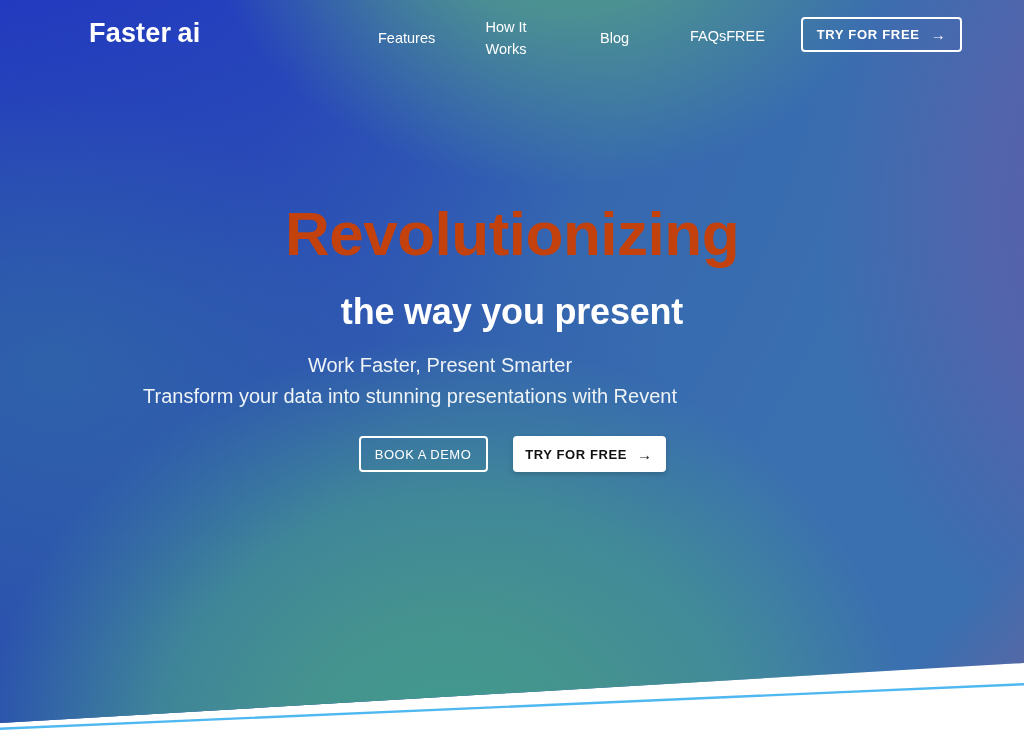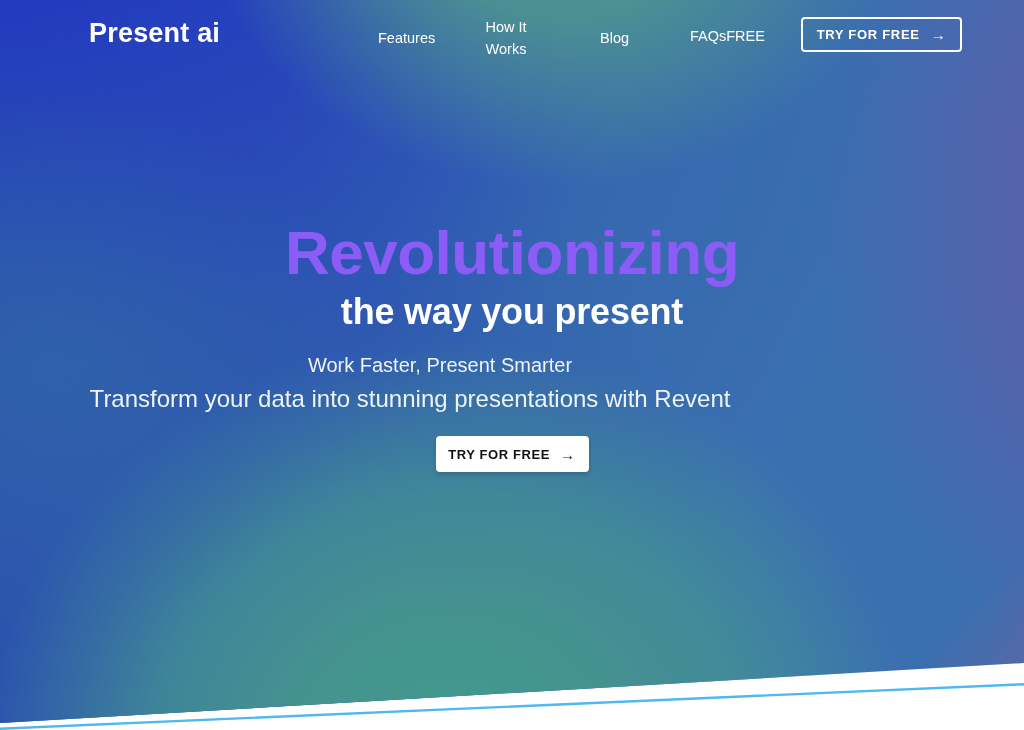--- a/index.html
+++ b/index.html
@@ -89,35 +89,35 @@
   }
   .btn-nav .arrow { font-size:15px; font-weight:normal; line-height:1; }
 
   
   .hero-content {
     position:absolute; left:0; top:0; width:1024px;
     text-align:center; z-index:4;
   }
   .h1 {
     position:absolute; top:203px; left:0; width:1024px;
-    font-size:62px; font-weight:bold; color:#8b5cf6;
-    letter-spacing:-0.5px; line-height:1;margin-top:19px;
+    font-size:62px; font-weight:bold; color:#c2410c;
+    letter-spacing:-0.5px; line-height:1;
   }
   .h2 {
     position:absolute; top:291px; left:0; width:1024px;
     font-size:36px; font-weight:bold; color:#ffffff;
     letter-spacing:-0.2px; line-height:1.15;
   }
   .lead1 {
     position:absolute; top:352px; left:0; width:880px;
     font-size:20px; color:#eef3f6; line-height:1.35;
   }
   .lead2 {
     position:absolute; top:383px; left:0; width:820px;
-    font-size:24px; color:#eef3f6; line-height:1.35;
+    font-size:20px; color:#eef3f6; line-height:1.35;
   }
 
   .cta-row {
     position:absolute; top:436px; left:0; width:1024px;
     display:flex; justify-content:center; align-items:center; gap:25px;
   }
   .btn-demo {
     width:129px; height:36px;
     border:2px solid #ffffff; border-radius:4px;
     background:transparent; color:#ffffff;
@@ -156,21 +156,21 @@
     </div>
   </div>
 
   <svg class="blue-rule" viewBox="0 0 1024 730" width="1024" height="730">
     <line x1="-5" y1="729" x2="1029" y2="684" stroke="#4fb8f0" stroke-width="2.4" stroke-linecap="round"></line>
   </svg>
 
   <nav class="nav">
 
     <div class="logo">
-      <span>Present</span><span class="dot">.</span><span>ai</span>
+      <span>Faster</span><span class="dot">.</span><span>ai</span>
     </div>
 
     <div class="nav-links">
       <a class="nav-link nl-features" href="#">Features</a>
       <a class="nav-link nl-how" href="#">How It Works</a>
       <a class="nav-link nl-blog" href="#">Blog</a>
     </div>
 
     <div class="nav-right">
       <a class="nav-text-link" href="#">FAQs</a>
@@ -185,20 +185,23 @@
 
   <div class="hero-content">
 
     <h1 class="h1">Revolutionizing</h1>
     <h2 class="h2">the way you present</h2>
 
     <p class="lead1">Work Faster, Present Smarter</p>
     <p class="lead2">Transform your data into stunning presentations with Revent</p>
 
     <div class="cta-row">
+      <button class="btn-demo">
+        <span>BOOK A DEMO</span>
+      </button>
       <button class="btn-free">
         <span>TRY FOR FREE</span>
         <span class="arrow">→</span>
       </button>
     </div>
 
   </div>
 
 </div>
 

